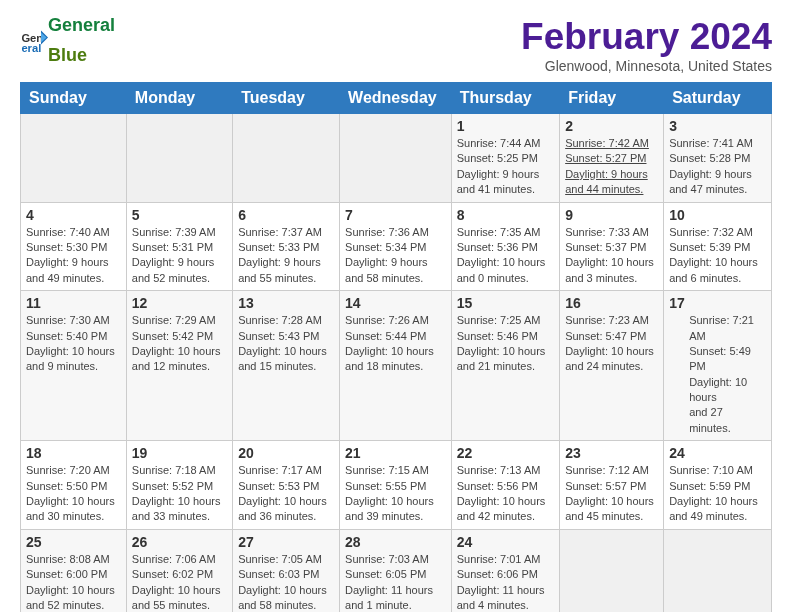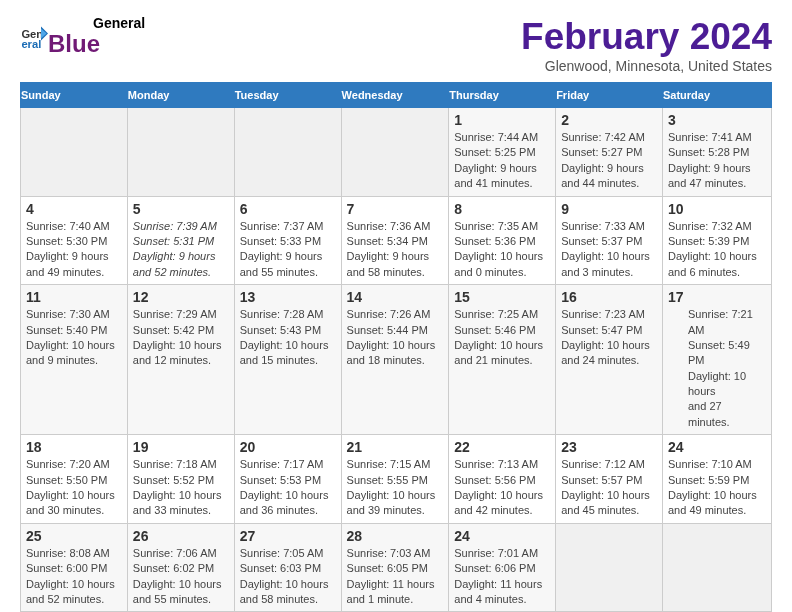--- a/index.html
+++ b/index.html
@@ -40,23 +40,23 @@
     table {
       width: 100%;
       border-collapse: collapse;
       font-size: 11px;
     }
     thead tr {
       background-color: #2f7abf;
       color: #fff;
     }
     thead th {
-      padding: 6px 0;
+      padding: 6px 8px;
       text-align: left;
-      font-size: 11px;
+      font-size: 16px;
       font-weight: bold;
       border: 1px solid #2f7abf;
     }
     tbody tr {
       vertical-align: top;
     }
     tbody td {
       border: 1px solid #ccc;
       padding: 4px 5px;
       min-height: 80px;
@@ -90,22 +90,22 @@
 
 <div class="header-area">
   <div class="logo">
     <svg class="logo-icon" viewBox="0 0 40 40" xmlns="http://www.w3.org/2000/svg">
       <text x="2" y="22" font-size="16" font-weight="bold" fill="#333">Gen</text>
       <text x="2" y="36" font-size="16" font-weight="bold" fill="#1a6cb5">eral</text>
       <polygon points="30,5 40,15 30,25" fill="#1a6cb5"></polygon>
       <polygon points="30,8 38,15 30,22" fill="#4da6e8"></polygon>
     </svg>
     <div>
-      <div style="font-size:14px;font-weight:bold;color:#000000;line-height:1.1;margin-left:45px;">General</div>
-      <div style="font-size:24px;font-weight:bold;color:#701a75;line-height:1.1;">Blue</div>
+      <div style="font-size:18px;font-weight:bold;color:#15803d;line-height:1.1;">General</div>
+      <div style="font-size:18px;font-weight:bold;color:#4d7c0f;line-height:1.1;margin-top:10px;">Blue</div>
     </div>
   </div>
   <div class="title-block">
     <div class="main-title">February 2024</div>
     <div class="subtitle">Glenwood, Minnesota, United States</div>
   </div>
 </div>
 
 <table>
   <thead>
@@ -127,21 +127,21 @@
         <td class="empty-cell"></td>
         <td>
           <span class="day-number">1</span>
           <div class="day-info" style="white-space: pre-line;">Sunrise: 7:44 AM
 Sunset: 5:25 PM
 Daylight: 9 hours
 and 41 minutes.</div>
         </td>
         <td>
           <span class="day-number">2</span>
-          <div class="day-info" style="white-space: pre-line;">Sunrise: 7:42 AM
+          <div class="day-info" style="white-space: pre-line; text-decoration: underline;">Sunrise: 7:42 AM
 Sunset: 5:27 PM
 Daylight: 9 hours
 and 44 minutes.</div>
         </td>
         <td>
           <span class="day-number">3</span>
           <div class="day-info" style="white-space: pre-line;">Sunrise: 7:41 AM
 Sunset: 5:28 PM
 Daylight: 9 hours
 and 47 minutes.</div>
@@ -150,21 +150,21 @@
       <tr>
         <td>
           <span class="day-number">4</span>
           <div class="day-info" style="white-space: pre-line;">Sunrise: 7:40 AM
 Sunset: 5:30 PM
 Daylight: 9 hours
 and 49 minutes.</div>
         </td>
         <td>
           <span class="day-number">5</span>
-          <div class="day-info" style="white-space: pre-line; font-style: italic;">Sunrise: 7:39 AM
+          <div class="day-info" style="white-space: pre-line;">Sunrise: 7:39 AM
 Sunset: 5:31 PM
 Daylight: 9 hours
 and 52 minutes.</div>
         </td>
         <td>
           <span class="day-number">6</span>
           <div class="day-info" style="white-space: pre-line;">Sunrise: 7:37 AM
 Sunset: 5:33 PM
 Daylight: 9 hours
 and 55 minutes.</div>

